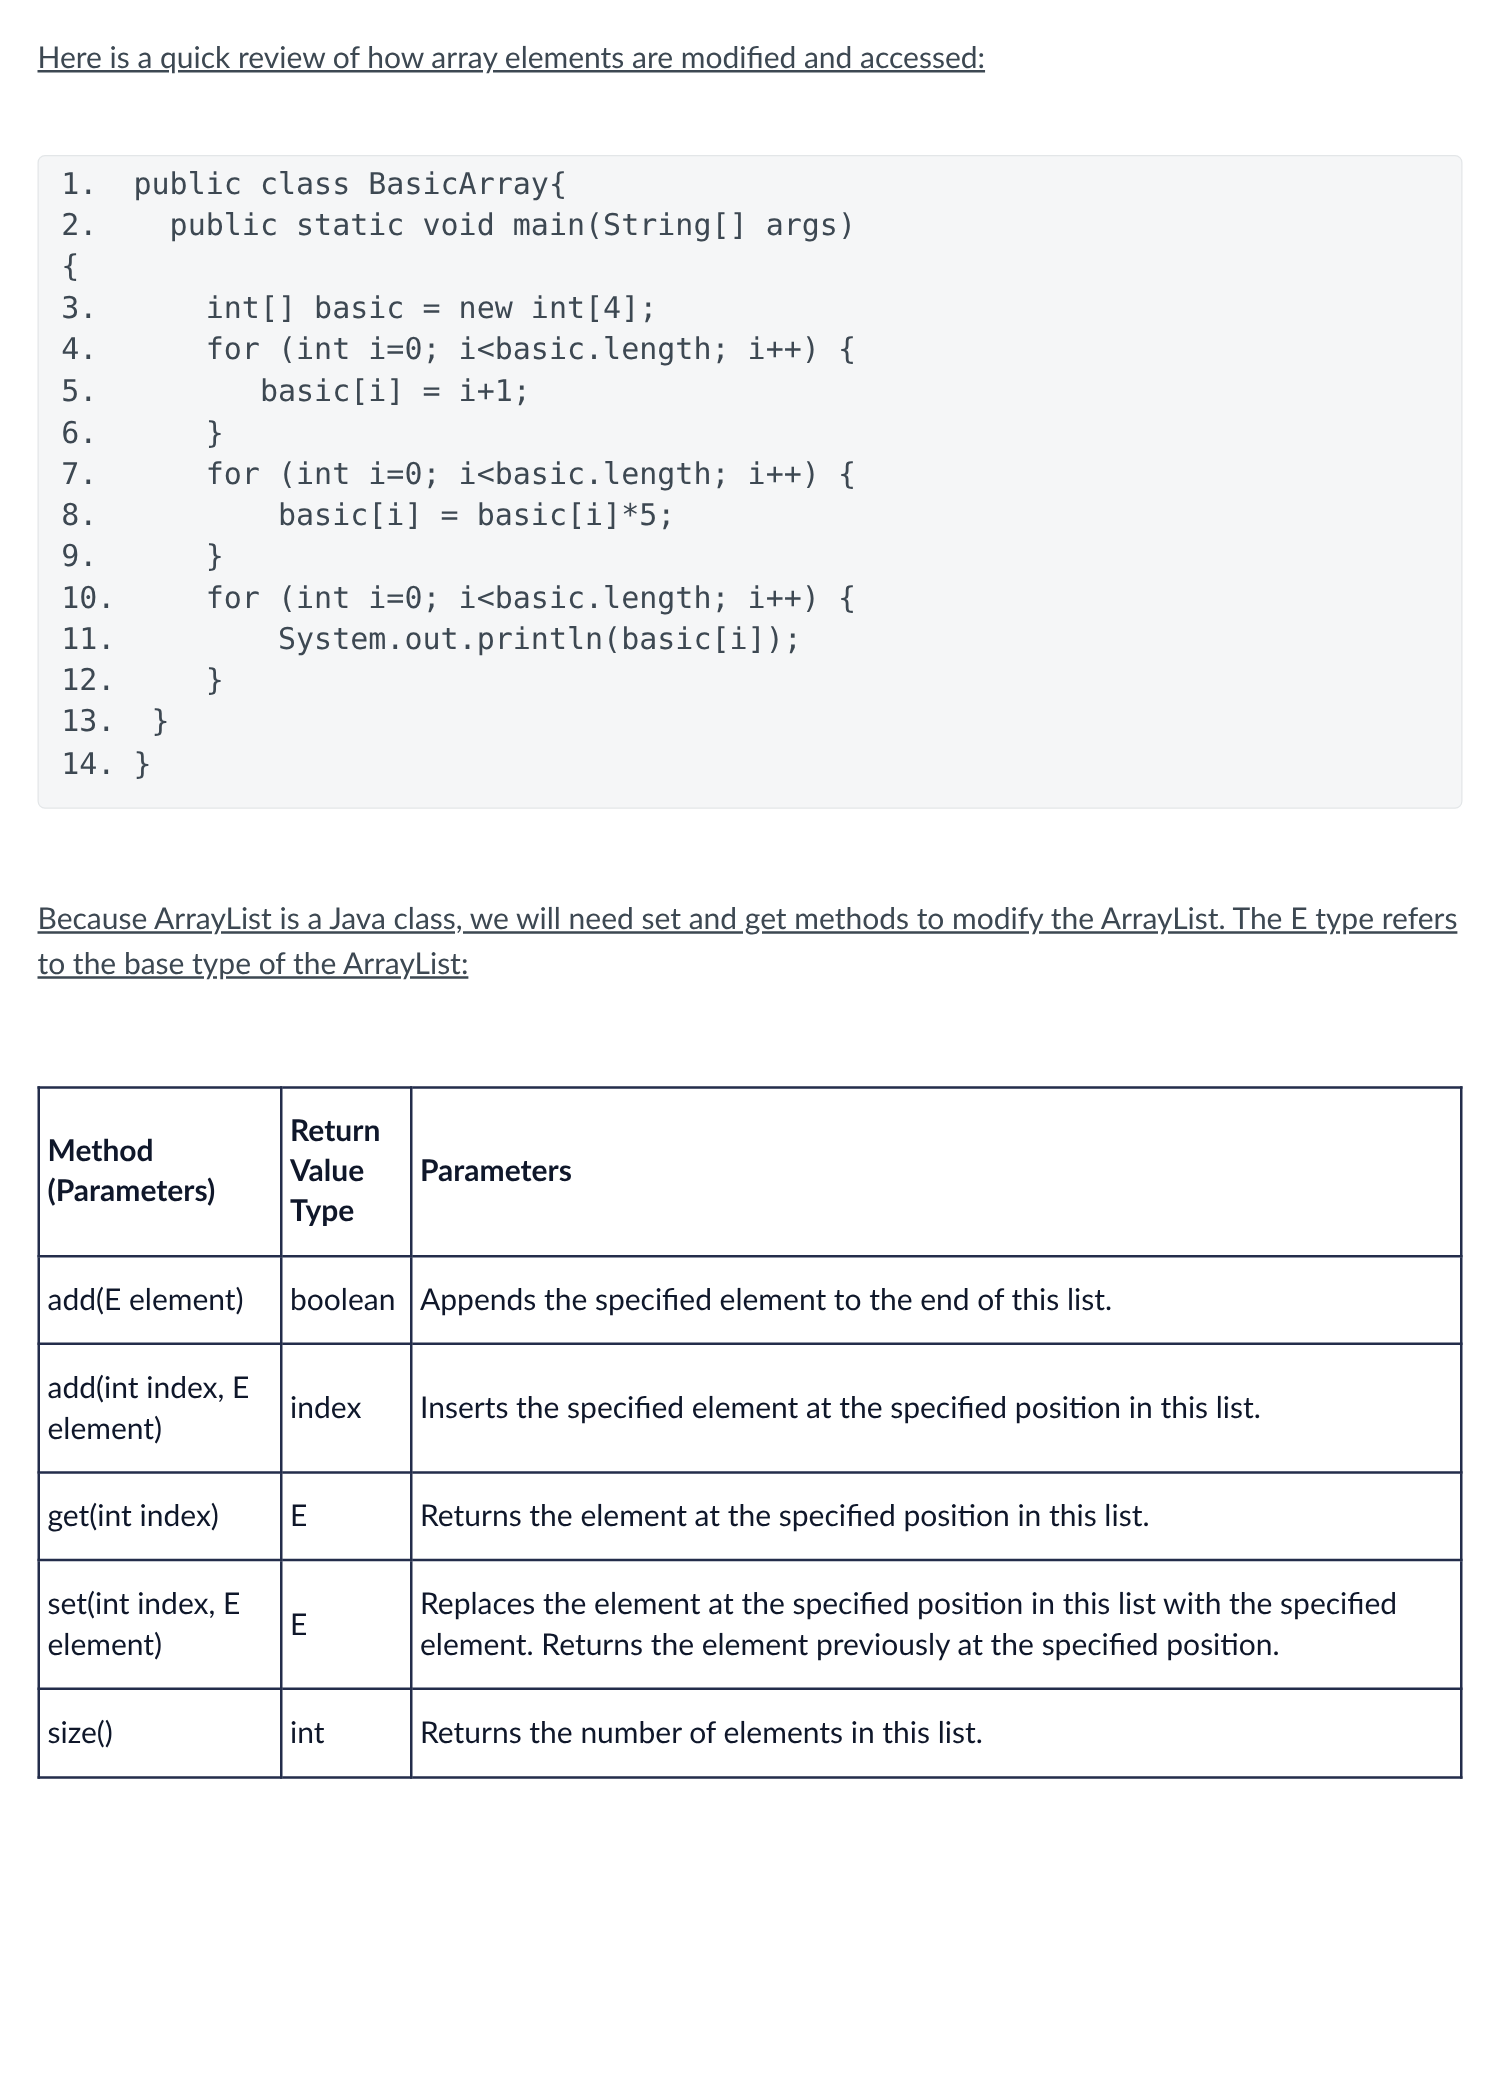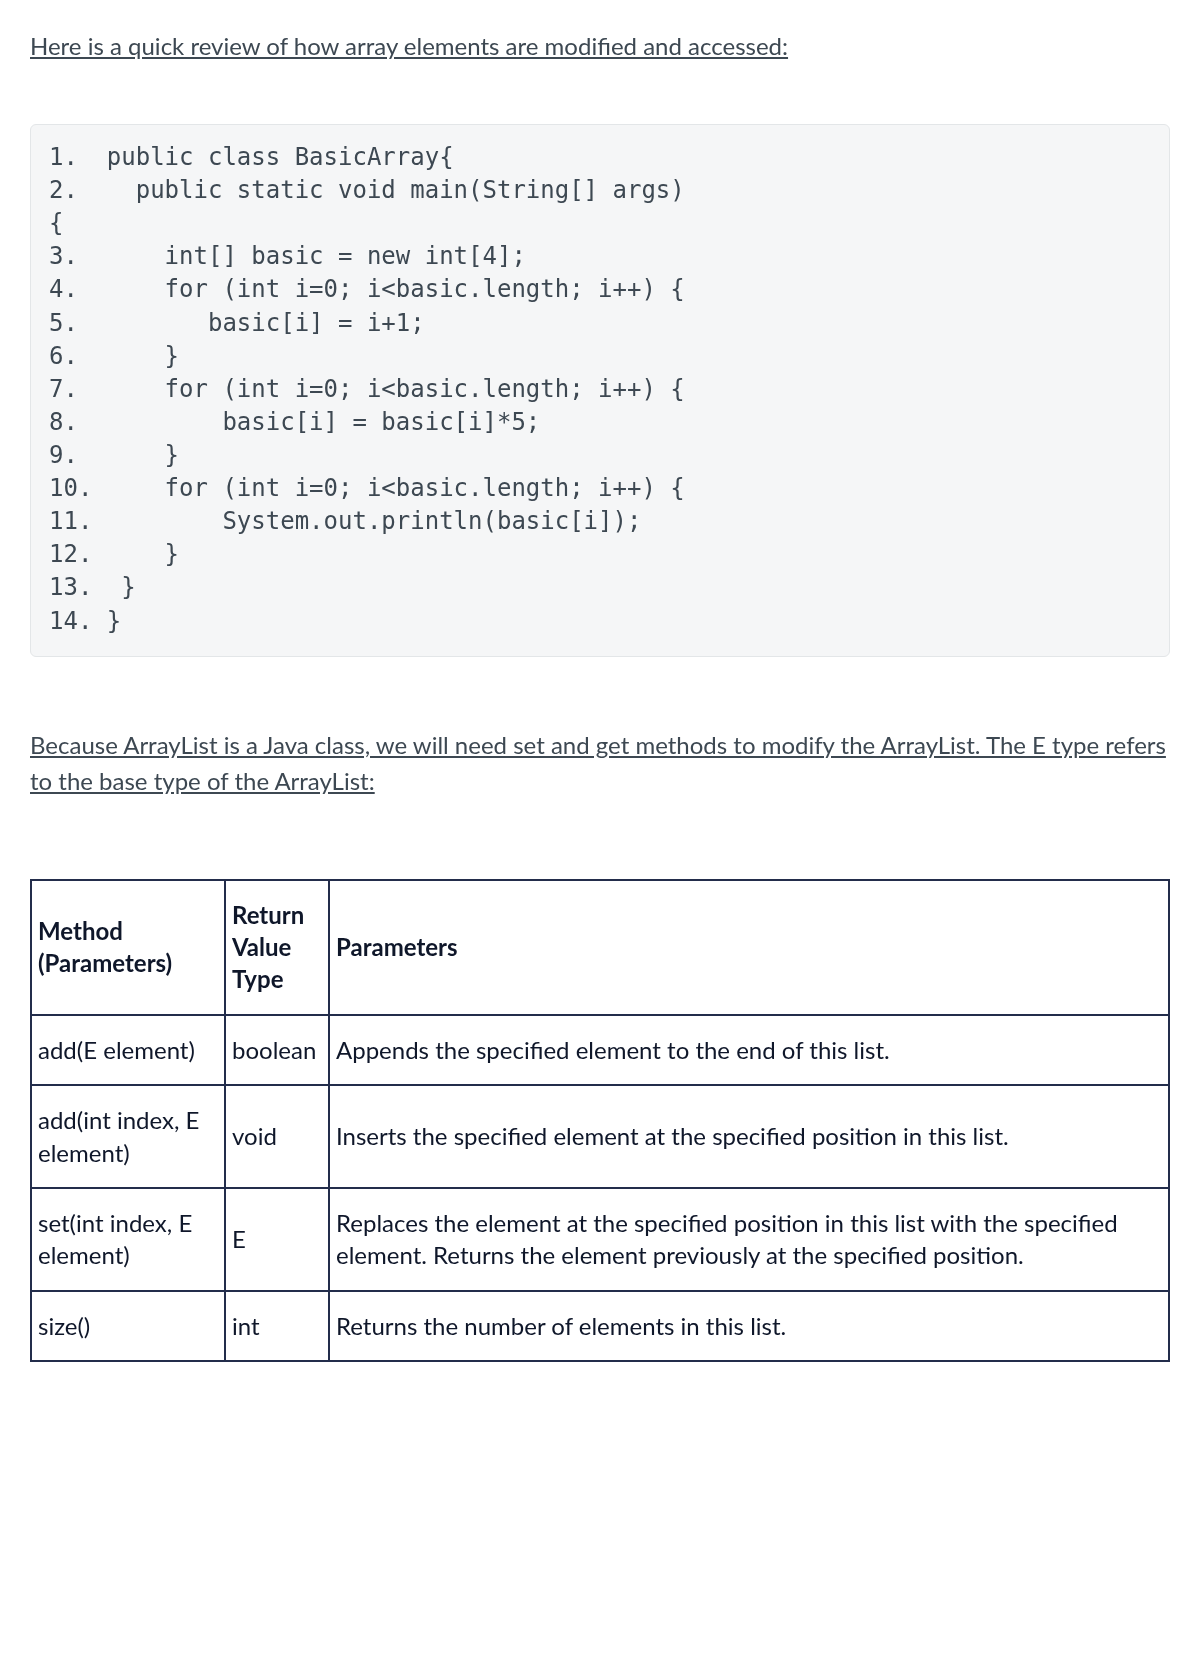--- a/index.html
+++ b/index.html
@@ -17,21 +17,21 @@
     line-height: 1.5;
   }
   .paragraph {
     margin: 0 0 24px 0;
     text-decoration: underline;
   }
   .code-block {
     background: #f5f6f7;
     border: 1px solid #e3e6e8;
     border-radius: 6px;
-    padding: 16px 18px 18px 18px;
+    padding: 6px 18px 18px 18px;
     margin: 60px 0 70px 0;
     font-family: "Menlo", "Consolas", "DejaVu Sans Mono", monospace;
     font-size: 24px;
     line-height: 1.38;
     color: #3d4852;
     white-space: pre;
     overflow: hidden;
   }
   .methods-table {
     border-collapse: collapse;
@@ -87,22 +87,27 @@
     </tr>
   </thead>
   <tbody>
     <tr>
       <td>add(E element)</td>
       <td>boolean</td>
       <td>Appends the specified element to the end of this list.</td>
     </tr>
     <tr>
       <td>add(int index, E element)</td>
-      <td>void</td>
+      <td>index</td>
       <td>Inserts the specified element at the specified position in this list.</td>
+    </tr>
+    <tr>
+      <td>get(int index)</td>
+      <td>E</td>
+      <td>Returns the element at the specified position in this list.</td>
     </tr>
     <tr>
       <td>set(int index, E element)</td>
       <td>E</td>
       <td>Replaces the element at the specified position in this list with the specified element. Returns the element previously at the specified position.</td>
     </tr>
     <tr>
       <td>size()</td>
       <td>int</td>
       <td>Returns the number of elements in this list.</td>

